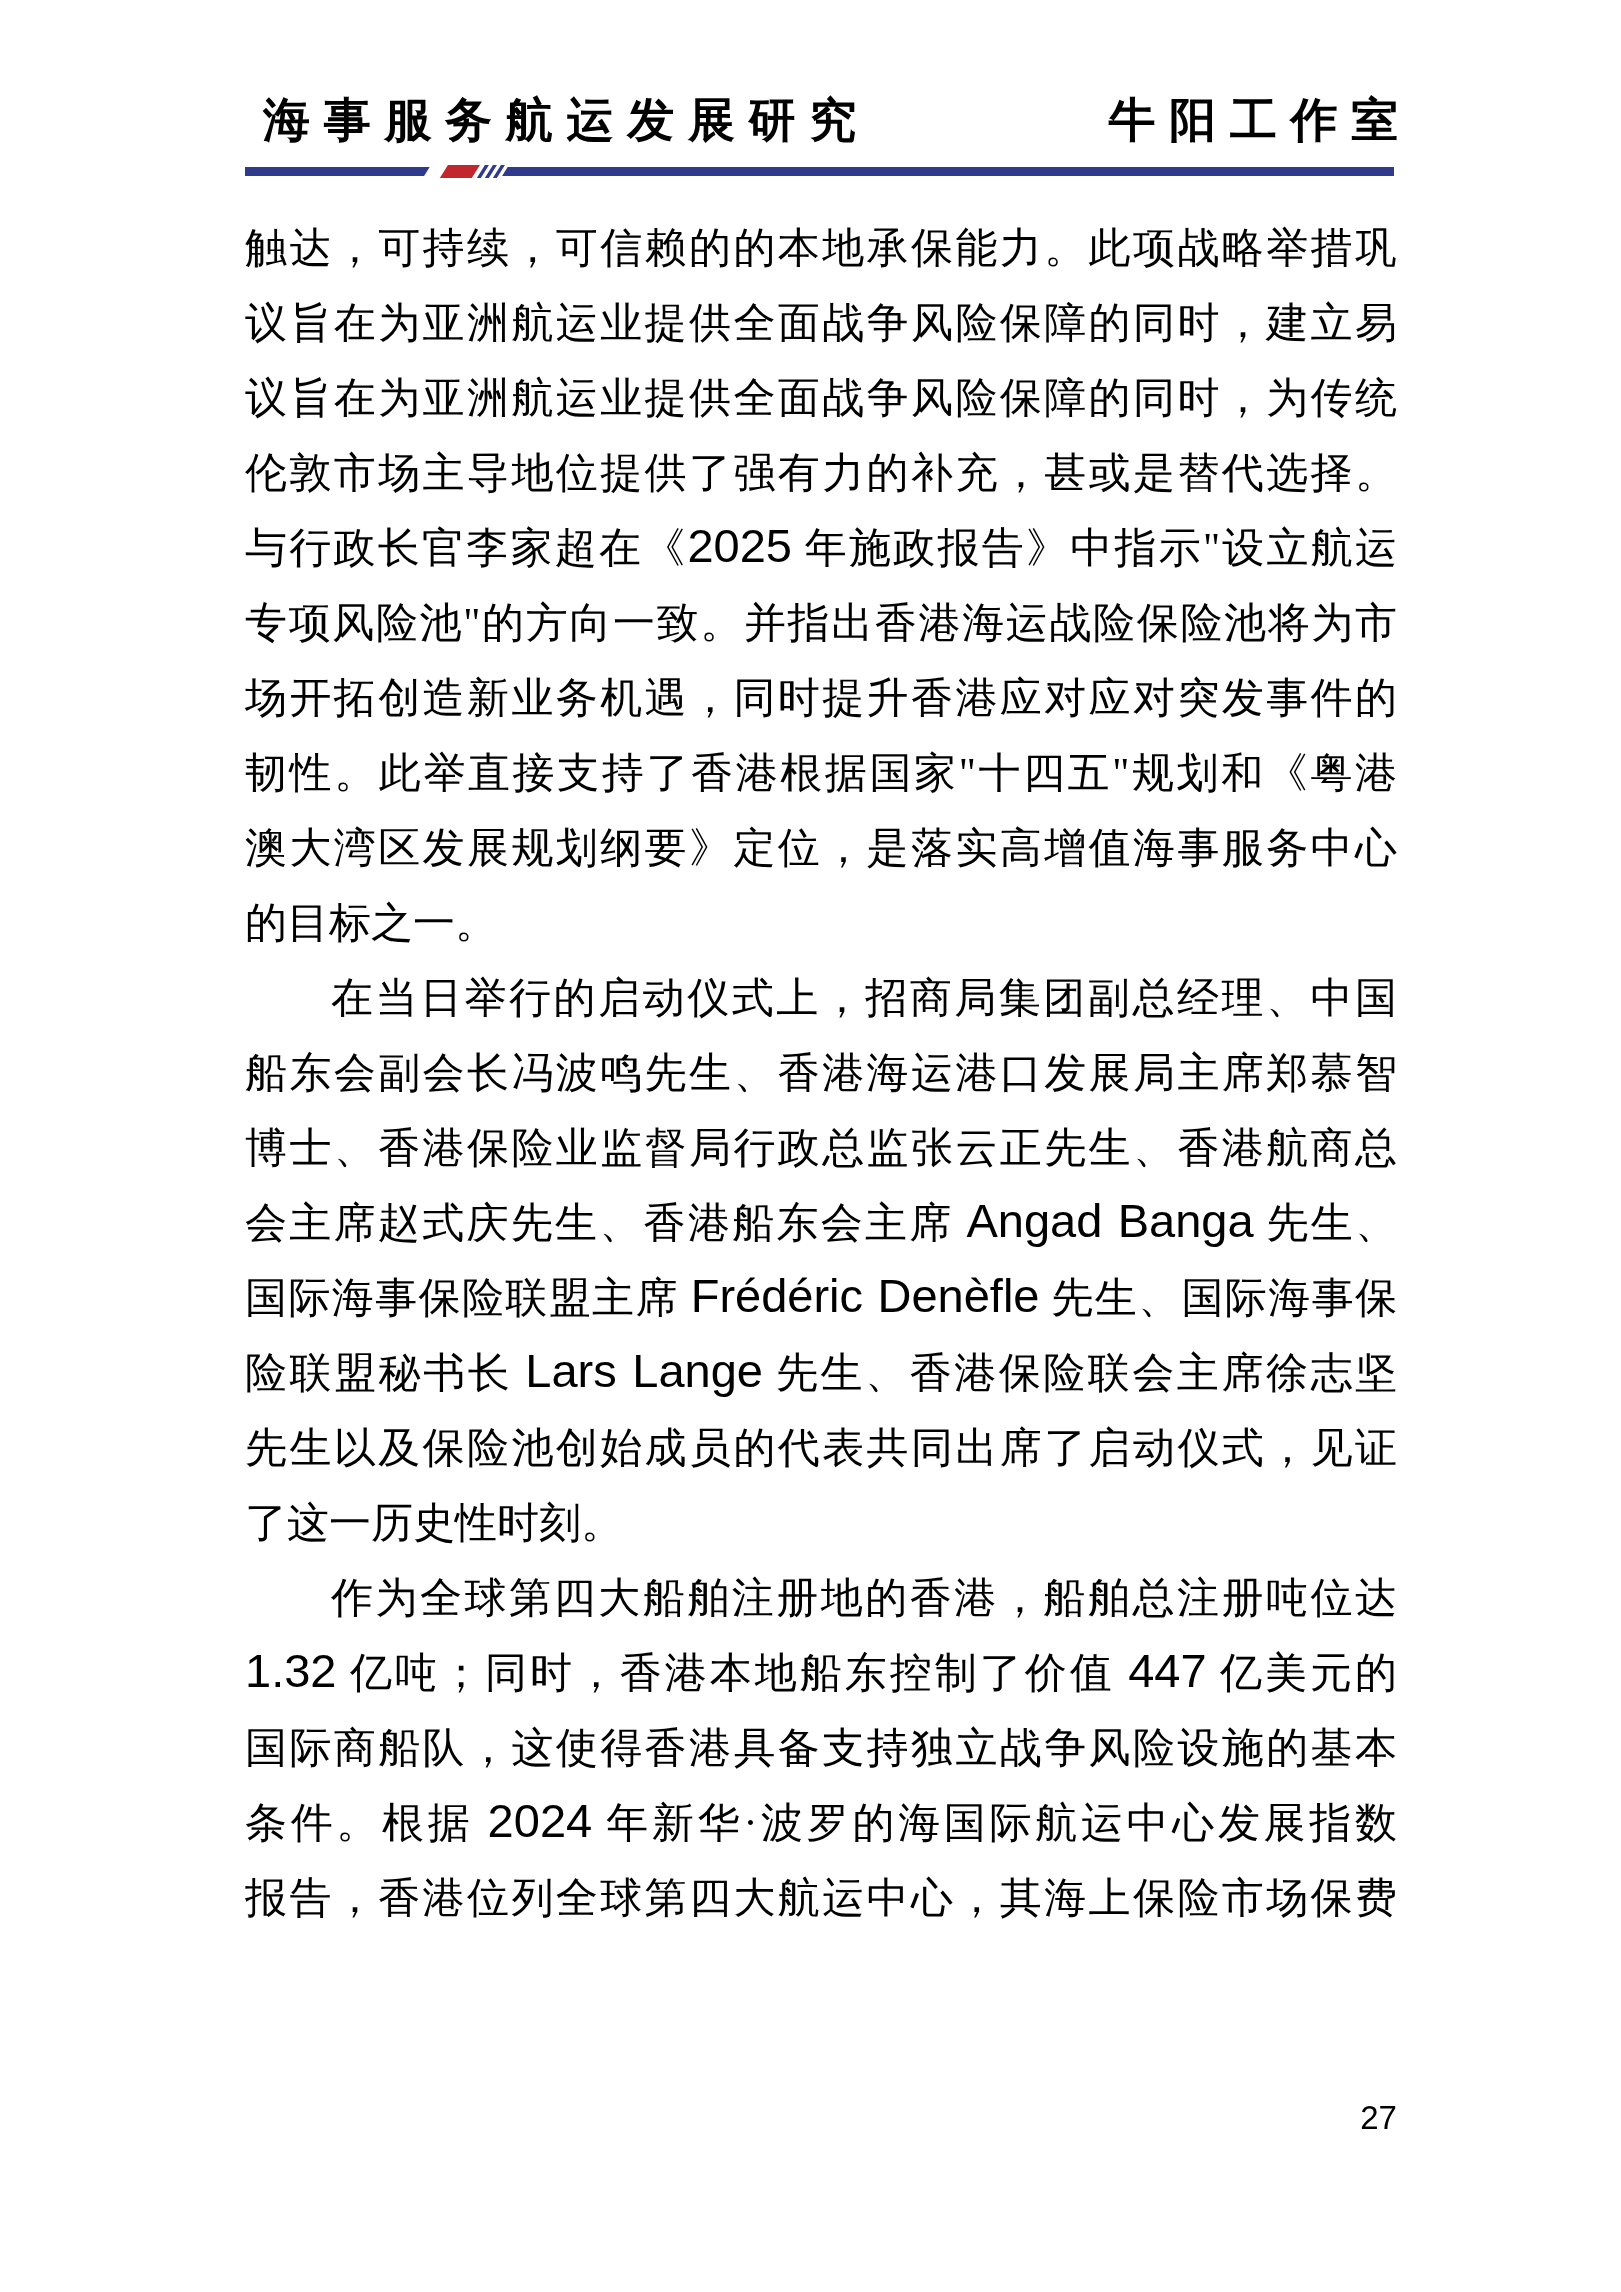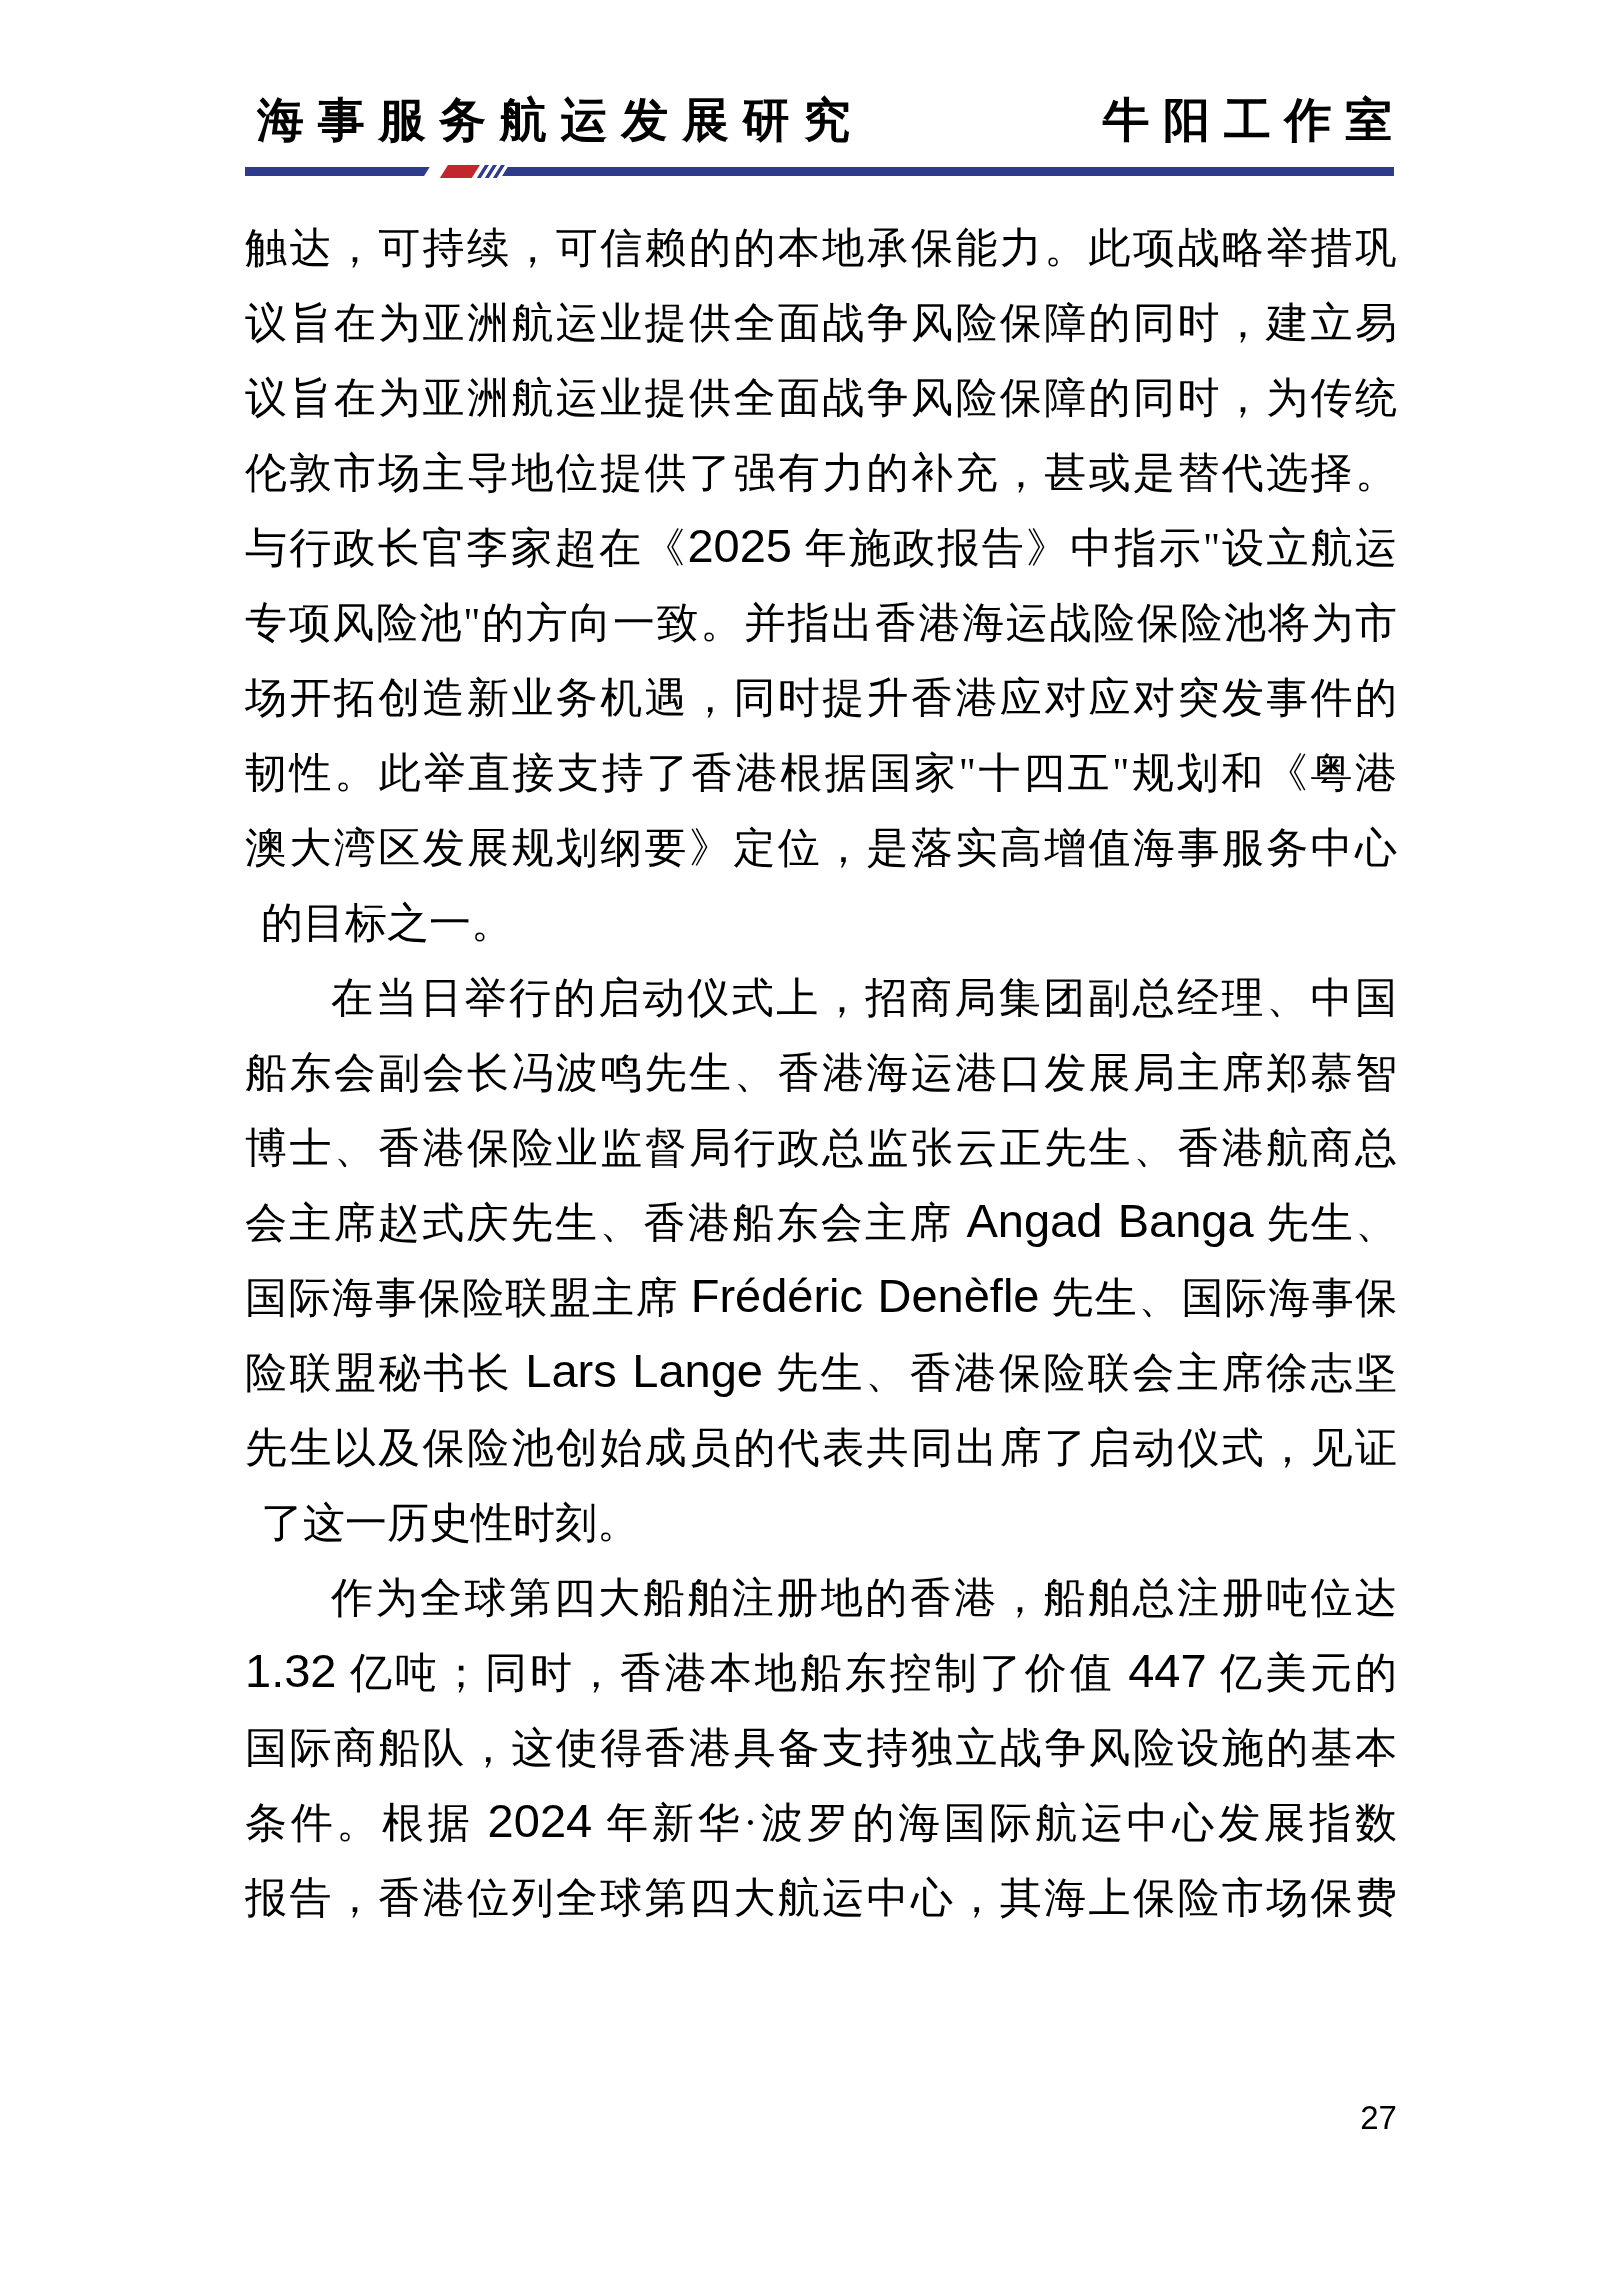--- a/index.html
+++ b/index.html
@@ -8,21 +8,21 @@
     background: #ffffff;
     position: relative;
     overflow: hidden;
     font-family: "Liberation Serif", "DejaVu Serif", serif;
     color: #000;
   }
 
   
   .header {
     position: absolute;
-    left: 257px; top: 94px;
+    left: 263px; top: 94px;
     width: 1149px;
     display: flex;
     justify-content: space-between;
     align-items: flex-end;
   }
   .header .htitle {
     font-family: "Liberation Sans", "DejaVu Sans", sans-serif;
     font-weight: bold;
     font-size: 47px;
     letter-spacing: 13.7px;
@@ -61,21 +61,20 @@
     line-height: 75px;
     white-space: nowrap;
     text-align: justify;
     text-align-last: justify;
     -moz-text-align-last: justify;
     white-space: normal;
     overflow: visible;
   }
   .line.end {
     text-align-last: left;
-    margin-left: 16px;
     -moz-text-align-last: left;
   }
   .line.indent { text-indent: 86px; }
   .latin {
     font-family: Liberation Sans, sans-serif;
     font-size: 47px;
     line-height: 1;
     margin-top: 48px;
   }
 

